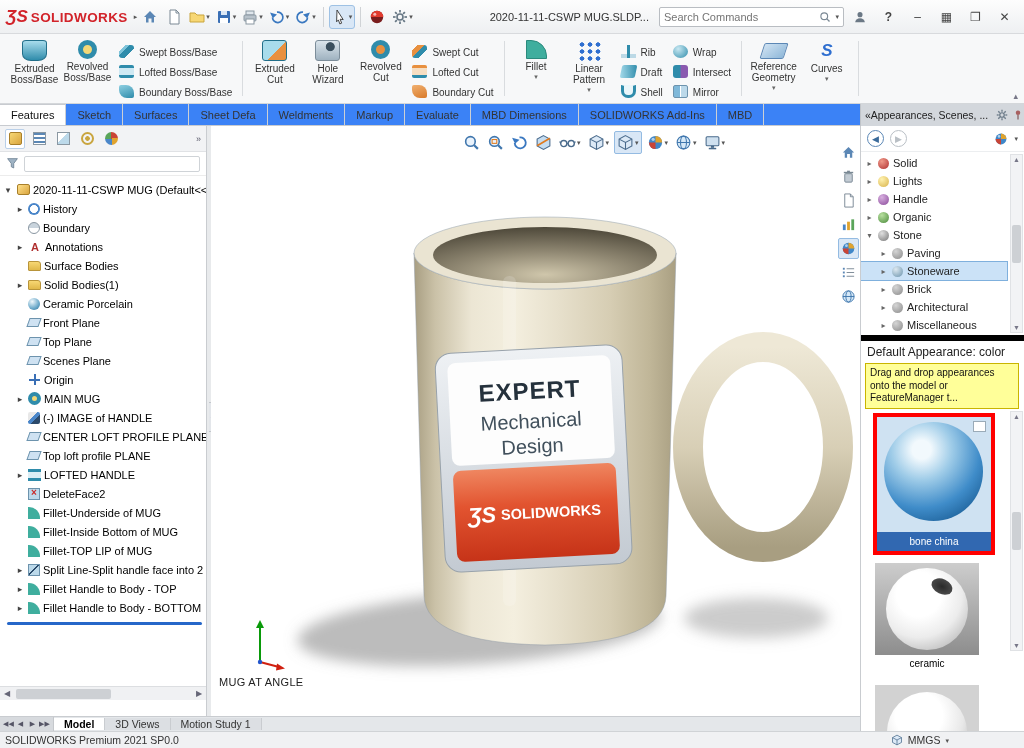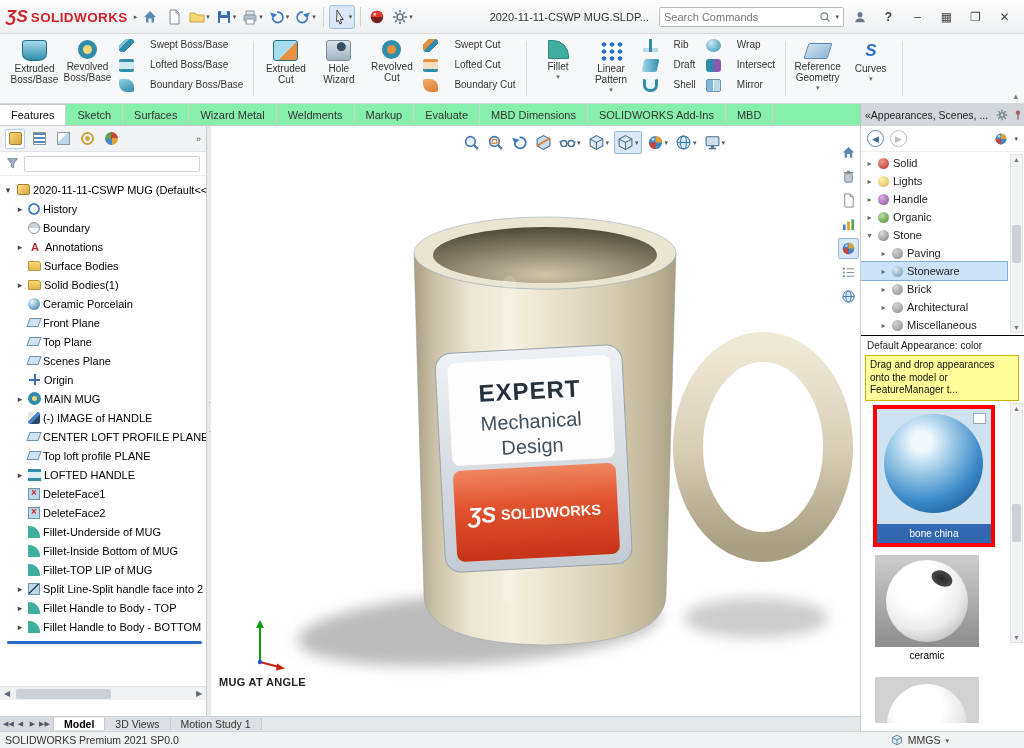--- a/index.html
+++ b/index.html
@@ -28,21 +28,21 @@
 
 
 #ribbon{position:absolute;left:0;top:34px;right:0;height:70px;background:#f7f8f9;border-bottom:1px solid #d4d7da;display:flex;align-items:stretch;padding:2px 2px 2px 6px}
 .rb-group{display:flex;align-items:stretch;padding:0 2px}
 .rb-div{width:1px;background:#d9dcdf;margin:5px 3px}
 .rb-large{width:53px;display:flex;flex-direction:column;align-items:center;padding-top:4px;gap:2px;border-radius:3px}
 .rb-large .chip{width:25px;height:21px}
 .rb-label{font-size:10px;line-height:1.12;text-align:center;white-space:pre-line;color:#333}
 .rb-caret{font-size:7px;color:#666;line-height:5px}
 .rb-stack{display:flex;flex-direction:column;justify-content:center;gap:1px;padding:2px 0}
-.rb-small{display:flex;align-items:flex-start;gap:16px;height:19px;padding:0 5px;border-radius:2px}
+.rb-small{display:flex;align-items:flex-end;gap:5px;height:19px;padding:0 5px;border-radius:2px}
 .rb-small .chip{width:15px;height:13px}
 .rb-slabel{font-size:10px;color:#333;white-space:nowrap}
 .rb-large.active{background:#e3edf8;border:1px solid #a9c7e6}
 #ribbon-collapse{position:absolute;right:6px;bottom:2px;color:#778;font-size:9px}
 
 
 .chip{display:inline-block;background-repeat:no-repeat;flex:none}
 .extruded-boss-icon{background:linear-gradient(180deg,#a8dcec,#2f8cab);border-radius:4px 4px 9px 9px/3px 3px 7px 7px;border:1px solid #226f8a}
 .revolved-boss-icon{border:5px solid #2f8cab;border-radius:50%;background:#f3d877}
 .swept-boss-icon{background:linear-gradient(135deg,transparent 22%,#7fc4da 22% 38%,#2f8cab 38% 66%,transparent 66%);border-radius:3px}
@@ -60,21 +60,21 @@
 .draft-icon{background:linear-gradient(75deg,#a8dcec,#2f8cab);transform:skewX(-12deg);border-radius:2px}
 .shell-icon{border:3px solid #2f8cab;border-top:1px solid transparent;border-radius:0 0 7px 7px;background:#eaf6fa}
 .wrap-icon{border-radius:50%;background:radial-gradient(circle at 35% 30%,#c8e8f2,#2f8cab)}
 .intersect-icon{background:linear-gradient(90deg,#2f8cab 0 45%,#8a5ab0 55% 100%);border-radius:3px}
 .mirror-icon{background:linear-gradient(90deg,#7fb8d9 46%,#fff 46% 54%,#bcd9ea 54%);border:1px solid #6d93ad;border-radius:2px}
 .reference-geometry-icon{background:linear-gradient(135deg,#cfe2f2,#8fb8d9);transform:skewX(-18deg);border:1px solid #5b87b5;border-radius:2px}
 .curves-icon{position:relative}
 .curves-icon::before{content:"S";position:absolute;left:7px;top:1px;font:bold italic 17px "Liberation Sans",sans-serif;color:#2f6fd0}
 
 
-#tabrow{position:absolute;left:0;top:104px;right:0;height:22px;background:#86efac;border-bottom:1px solid #c8cbd0;display:flex;align-items:stretch}
+#tabrow{position:absolute;left:0;top:104px;right:0;height:22px;background:#3b82f6;border-bottom:1px solid #c8cbd0;display:flex;align-items:stretch}
 .tab{display:flex;align-items:center;padding:0 11px;font-size:11px;color:#333;border-right:1px solid #cdd0d4;white-space:nowrap}
 .tab.active{background:#fff;border-top:1px solid #c8cbd0;color:#111}
 #tp-header{position:absolute;right:0;top:0;width:164px;height:22px;background:#d3d7dc;border-left:1px solid #c0c4c9;display:flex;align-items:center;gap:4px;padding:0 4px;font-size:10.5px;color:#222;white-space:nowrap;overflow:hidden}
 #tp-header svg{width:12px;height:12px;flex:none}
 #tp-header .spacer{flex:1}
 
 
 #ftree{position:absolute;left:0;top:126px;width:207px;height:590px;background:#fff;border-right:1px solid #c9ccd0;overflow:hidden}
 .fm-tabs{height:26px;display:flex;align-items:center;gap:4px;padding:0 5px;background:#f2f3f5;border-bottom:1px solid #e0e2e5}
 .fm-tab{width:20px;height:20px;display:flex;align-items:center;justify-content:center;border-radius:2px}
@@ -123,21 +123,21 @@
 
 #splitter{position:absolute;left:207px;top:126px;width:4px;height:590px;background:#e8eaec}
 .split-handle{position:absolute;left:2px;top:276px;width:8px;height:30px;background:#e3e6ea;border:1px solid #c3c7cc;border-left:0;border-radius:0 4px 4px 0;display:flex;align-items:center;justify-content:center;font-size:7px;color:#667}
 
 
 #viewport{position:absolute;left:211px;top:126px;width:649px;height:590px;background:#fff;overflow:hidden}
 .hud{position:absolute;left:246px;top:3px;display:flex;align-items:center;gap:3px;background:rgba(255,255,255,.9);border-radius:3px;padding:2px 4px}
 .hud-btn{display:flex;align-items:center;gap:1px;padding:2px;border-radius:2px}
 .hud-btn svg{width:17px;height:17px}
 .hud-btn.active{background:#d9e7f6;border:1px solid #94bbe2}
-.view-caption{position:absolute;left:8px;bottom:28px;font-weight:bold;font-size:11px;letter-spacing:.3px;color:#222}
+.view-caption{position:absolute;left:8px;bottom:28px;font-weight:normal;font-size:11px;letter-spacing:.3px;color:#222}
 #mug-svg{position:absolute;left:0;top:0}
 #triad{position:absolute;left:22px;top:486px}
 
 
 #tpstrip{position:absolute;left:837px;top:142px;width:22px;display:flex;flex-direction:column;gap:3px;align-items:center}
 .strip-btn{width:21px;height:21px;display:flex;align-items:center;justify-content:center;border-radius:2px}
 .strip-btn svg{width:15px;height:15px}
 .strip-btn.active{background:#d9e7f6;border:1px solid #94bbe2}
 
 
@@ -155,21 +155,21 @@
 .ball{width:11px;height:11px;border-radius:50%;flex:none}
 .solid-icon{background:radial-gradient(circle at 35% 30%,#f09a8a,#b03030)}
 .lights-icon{background:radial-gradient(circle at 35% 30%,#fff2b0,#d8b24a)}
 .fabric-icon{background:radial-gradient(circle at 35% 30%,#d8b0e0,#8a4a9a)}
 .organic-icon{background:radial-gradient(circle at 35% 30%,#b8e0a0,#4a8a3a)}
 .stone-icon{background:radial-gradient(circle at 35% 30%,#e0e0e0,#777)}
 .paving-icon,.brick-icon,.architectural-icon,.misc-icon{background:radial-gradient(circle at 35% 30%,#d5d5d5,#8a8a8a)}
 .stoneware-icon{background:radial-gradient(circle at 35% 30%,#dce8f0,#6a93ad)}
 .vscroll{position:absolute;right:1px;top:2px;bottom:2px;width:13px;background:#f2f3f5;border:1px solid #e0e2e5;display:flex;flex-direction:column;align-items:center;justify-content:space-between;font-size:7px;color:#778;padding:1px}
 .vs-thumb{width:9px;height:38px;background:#cdd0d4;border-radius:2px}
-.tp-default{border-top:1px solid #000000;padding:4px 6px 2px;font-size:10px;color:#222;white-space:nowrap}
+.tp-default{border-top:6px solid #000000;padding:4px 6px 2px;font-size:12px;color:#222;white-space:nowrap}
 .tp-tooltip{margin:2px 4px;background:#ffff99;border:1px solid #c9b500;padding:3px 4px;font-size:10px;line-height:1.25;color:#111;width:154px}
 .tp-thumbs{position:relative;padding-top:2px;height:330px}
 .thumb1{width:122px;height:142px;border:4px solid #f00;margin-left:12px;background:#cfe2f2;position:relative}
 .sphere-blue{position:absolute;left:7px;top:5px;width:99px;height:99px;border-radius:50%;background:radial-gradient(circle at 38% 28%,#f2f9fd 0 10%,#9fcce8 32%,#3f8cc9 62%,#1b5e96 86%,#124a78)}
 .notch{position:absolute;right:5px;top:4px;width:13px;height:11px;background:#fff;border:1px solid #9aabb8}
 .thumb-label-bar{position:absolute;left:0;right:0;bottom:0;height:19px;background:#3168b1;color:#fff;display:flex;align-items:center;justify-content:center;font-size:10px}
 .thumb2{width:104px;height:92px;margin:8px 0 0 14px;background:linear-gradient(180deg,#cdcdcd,#8d8d8d);position:relative;overflow:hidden}
 .sphere-white{position:absolute;left:11px;top:5px;width:82px;height:82px;border-radius:50%;background:radial-gradient(circle at 40% 32%,#fff 0 30%,#ececec 58%,#b2b2b2 90%)}
 .sphere-hole{position:absolute;left:56px;top:16px;width:22px;height:15px;border-radius:50%;background:radial-gradient(#2a2a2a,#555);transform:rotate(25deg)}
 .thumb2-label{width:104px;margin:3px 0 0 14px;text-align:center;font-size:10px;color:#000}
@@ -525,21 +525,21 @@
     <div class="rb-div"></div>
     <span id="ribbon-collapse">▴</span>
   </div>
 
   <div id="tabrow">
     <div style="display:flex">
 
     <div class="tab active">Features</div>
         <div class="tab">Sketch</div>
         <div class="tab">Surfaces</div>
-        <div class="tab">Wizard Metal</div>
+        <div class="tab">Sheet Defa</div>
         <div class="tab">Weldments</div>
         <div class="tab">Markup</div>
         <div class="tab">Evaluate</div>
         <div class="tab">MBD Dimensions</div>
         <div class="tab">SOLIDWORKS Add-Ins</div>
         <div class="tab">MBD</div>
       </div>
     <div id="tp-header">
       <span>«Appearances, Scenes, ...</span>
       <span class="spacer"></span>
@@ -654,25 +654,20 @@
           </div>
           <div class="tree-item">
             <span class="tw"></span>
             <span class="ticon plane-icon"></span>
             <span class="tlabel">Top loft profile PLANE</span>
           </div>
           <div class="tree-item">
             <span class="tw collapsed"></span>
             <span class="ticon loft-icon"></span>
             <span class="tlabel">LOFTED HANDLE</span>
-          </div>
-          <div class="tree-item">
-            <span class="tw"></span>
-            <span class="ticon delete-face-icon"></span>
-            <span class="tlabel">DeleteFace1</span>
           </div>
           <div class="tree-item">
             <span class="tw"></span>
             <span class="ticon delete-face-icon"></span>
             <span class="tlabel">DeleteFace2</span>
           </div>
           <div class="tree-item">
             <span class="tw"></span>
             <span class="ticon fillet-tree-icon"></span>
             <span class="tlabel">Fillet-Underside of MUG</span>

